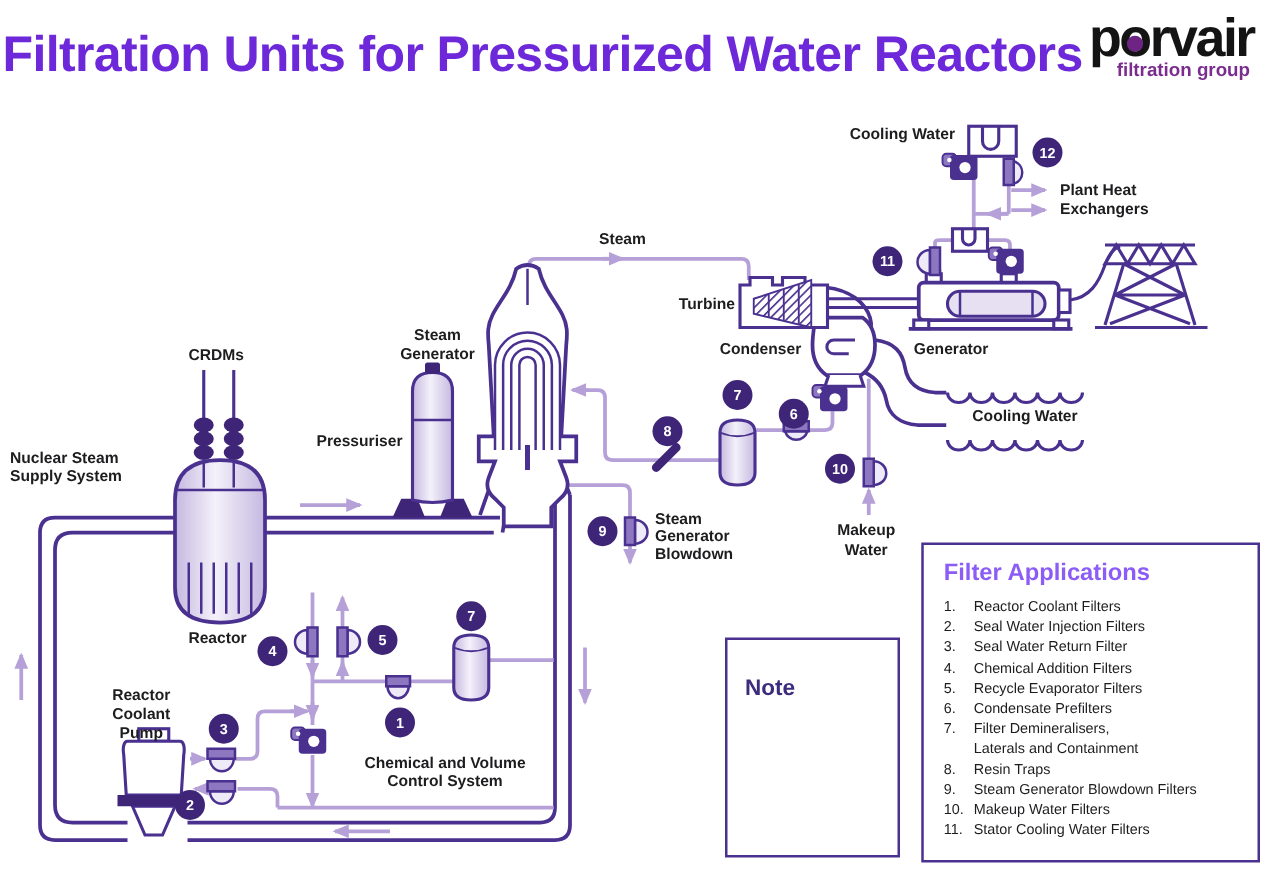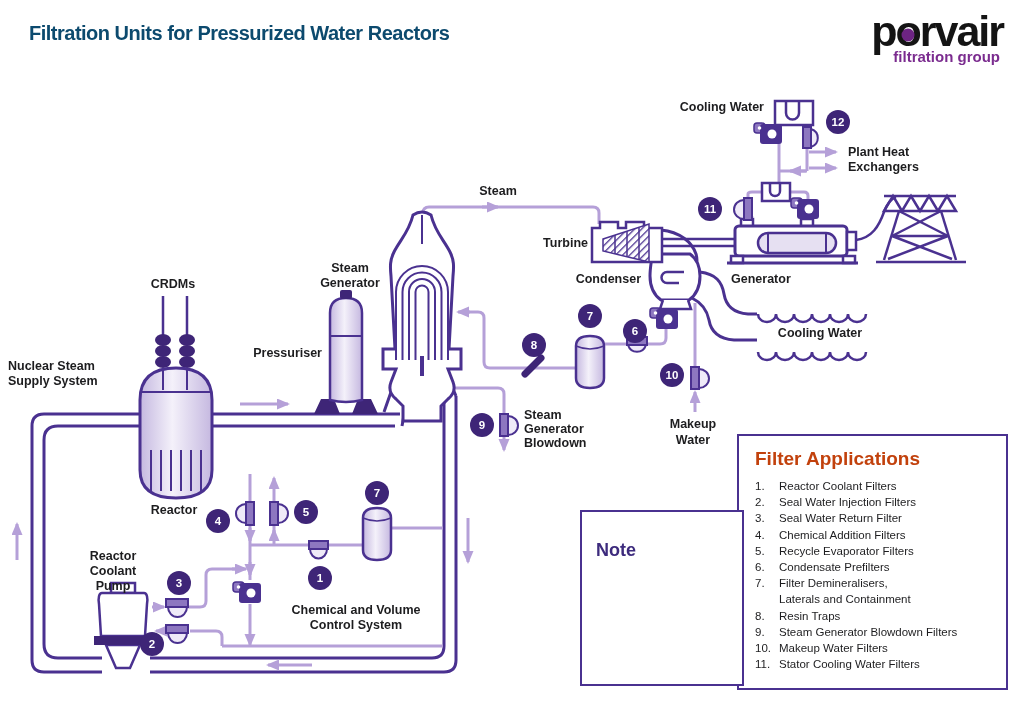--- a/index.html
+++ b/index.html
@@ -1,35 +1,35 @@
 <!DOCTYPE html>
 <html><head>
 <meta charset="utf-8">
 <style>
   html,body{margin:0;padding:0;}
   body{width:1015px;height:702px;background:#ffffff;position:relative;overflow:hidden;
        font-family:"Liberation Sans",sans-serif;}
-  .page-title{position:absolute;left:29px;top:22px;font-size:20px;font-weight:bold;
-       color:#0c4a6e;letter-spacing:-0.5px;white-space:nowrap;}
+  .page-title{position:absolute;left:2px;top:22px;font-size:40px;font-weight:bold;
+       color:#6d28d9;letter-spacing:-0.5px;white-space:nowrap;}
   .logo{position:absolute;right:12px;top:10px;text-align:right;}
   .logo .brand{font-size:43px;font-weight:bold;color:#141414;letter-spacing:-2px;line-height:1;}
   .logo-o{position:relative;display:inline-block;}
   .logo-o i{position:absolute;left:51%;top:57%;width:13px;height:13px;background:#6d2483;
        border-radius:50%;transform:translate(-50%,-50%);}
   .logo .tagline{font-size:15px;font-weight:bold;color:#7b2c8f;margin-top:-5px;padding-right:3px;
        letter-spacing:0;}
   svg{position:absolute;left:0;top:0;}
   .lbl{font-family:"Liberation Sans",sans-serif;font-size:12.5px;font-weight:bold;fill:#1d1d1f;}
   .badge-num{font-family:"Liberation Sans",sans-serif;font-size:11.5px;font-weight:bold;fill:#ffffff;}
   .panel{position:absolute;background:#ffffff;border:2px solid #4a3190;box-sizing:border-box;}
   .panel-apps{left:737px;top:434px;width:271px;height:256px;padding:10px 10px 0 16px;}
-  .panel-apps h2{margin:2px 0 8px 0;font-size:19px;color:#c2410c;}
+  .panel-apps h2{margin:2px 0 8px 0;font-size:19px;color:#8b5cf6;}
   .app-row{display:flex;font-size:11.5px;color:#1d1d1f;line-height:16.2px;}
   .app-row .num{width:24px;flex:none;}
-  .panel-note{left:580px;top:510px;width:164px;height:176px;padding:28px 12px 0 14px;}
+  .panel-note{left:580px;top:510px;width:140px;height:176px;padding:28px 12px 0 14px;}
   .panel-note h2{margin:0 0 8px 0;font-size:18px;color:#3d2b7d;}
   .panel-note p{margin:0;font-size:11.5px;line-height:15px;color:#1d1d1f;width:108px;}
 </style>
 </head>
 <body>
 
 <div class="page-title">Filtration Units for Pressurized Water Reactors</div>
 
 <div class="logo">
   <div class="brand"><span>p</span><span class="logo-o"><span>o</span><i></i></span><span>rvair</span></div>

